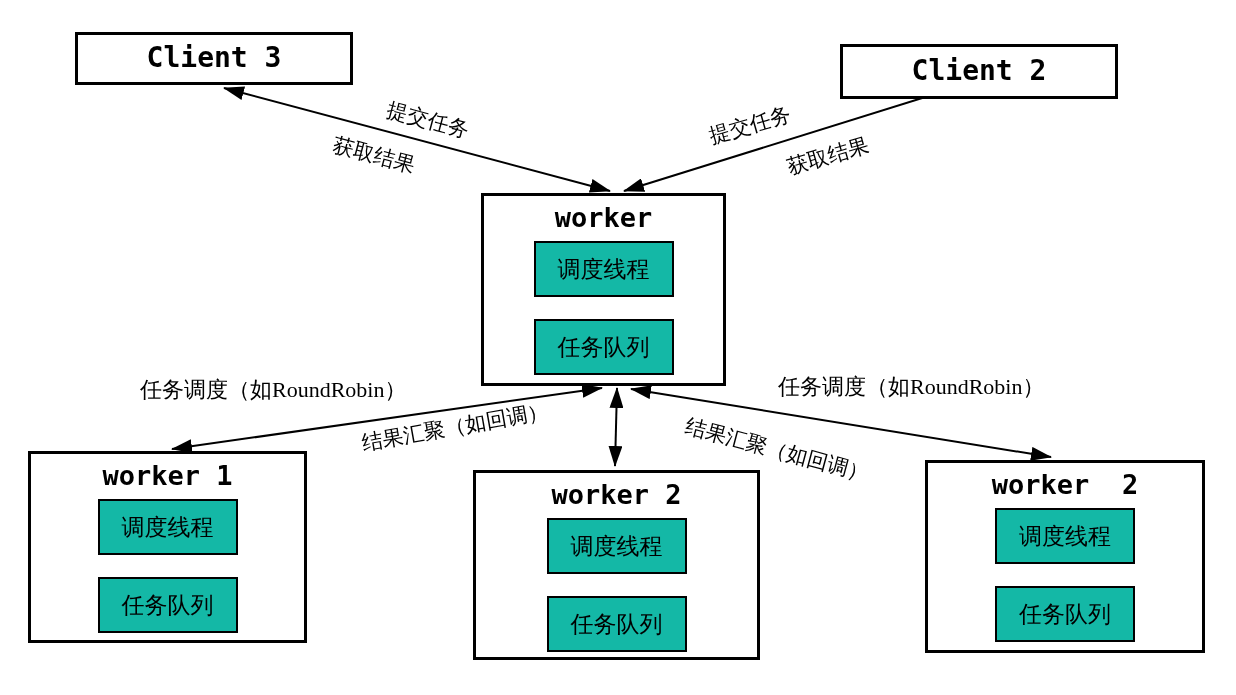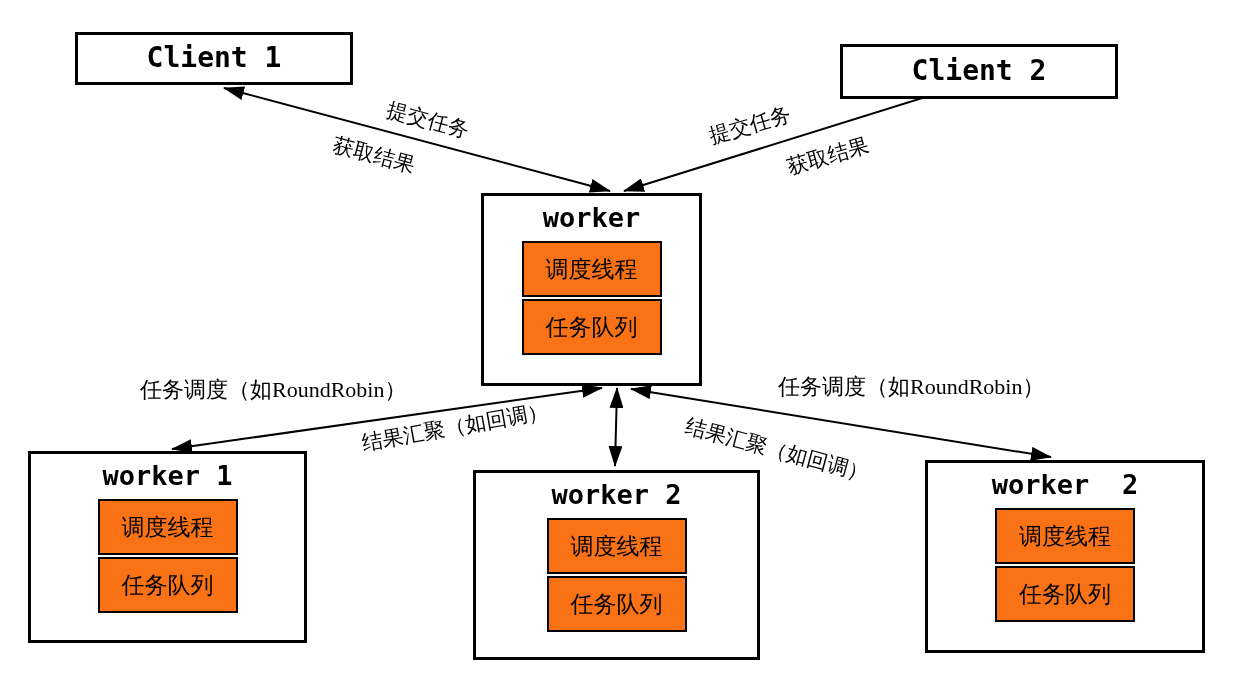--- a/index.html
+++ b/index.html
@@ -41,26 +41,26 @@
     font-size: 27px;
     white-space: pre;
     line-height: 1.15;
   }
   .client-node .mono-title { font-size: 28px; }
   .node .mono-title { margin: 6px 0 8px; }
   .inner-box {
     width: 140px;
     height: 56px;
     border: 2px solid #000;
-    background: #f97316;
+    background: #14b8a6;
     display: flex;
     align-items: center;
     justify-content: center;
   }
-  .inner-box + .inner-box { margin-top: 2px; }
+  .inner-box + .inner-box { margin-top: 22px; }
   .cjk {
     font-family: "Liberation Serif", "DejaVu Serif", serif;
     font-size: 23px;
     white-space: nowrap;
   }
   .edge-label {
     position: absolute;
     font-family: "Liberation Serif", "DejaVu Serif", serif;
     font-size: 21px;
     white-space: nowrap;
@@ -84,28 +84,28 @@
       </marker>
     </defs>
     <line x1="224" y1="88" x2="610" y2="191" marker-start="url(#ah)" marker-end="url(#ah)"></line>
     <line x1="964" y1="85" x2="624" y2="191" marker-start="url(#ah)" marker-end="url(#ah)"></line>
     <line x1="602" y1="388" x2="172" y2="449" marker-start="url(#ah)" marker-end="url(#ah)"></line>
     <line x1="617" y1="388" x2="615" y2="466" marker-start="url(#ah)" marker-end="url(#ah)"></line>
     <line x1="631" y1="389" x2="1051" y2="457" marker-start="url(#ah)" marker-end="url(#ah)"></line>
   </svg>
 
   <div class="client-node" style="left:75px; top:32px; width:278px; height:53px;">
-    <span class="mono-title">Client 1</span>
+    <span class="mono-title">Client 3</span>
   </div>
 
   <div class="client-node" style="left:840px; top:44px; width:278px; height:55px;">
     <span class="mono-title">Client 2</span>
   </div>
 
-  <div class="node" style="left:481px; top:193px; width:221px; height:193px;">
+  <div class="node" style="left:481px; top:193px; width:245px; height:193px;">
     <div class="mono-title">worker</div>
     <div class="inner-box">
       <span class="cjk">调度线程</span>
     </div>
     <div class="inner-box">
       <span class="cjk">任务队列</span>
     </div>
   </div>
 
   <div class="node" style="left:28px; top:451px; width:279px; height:192px;">

